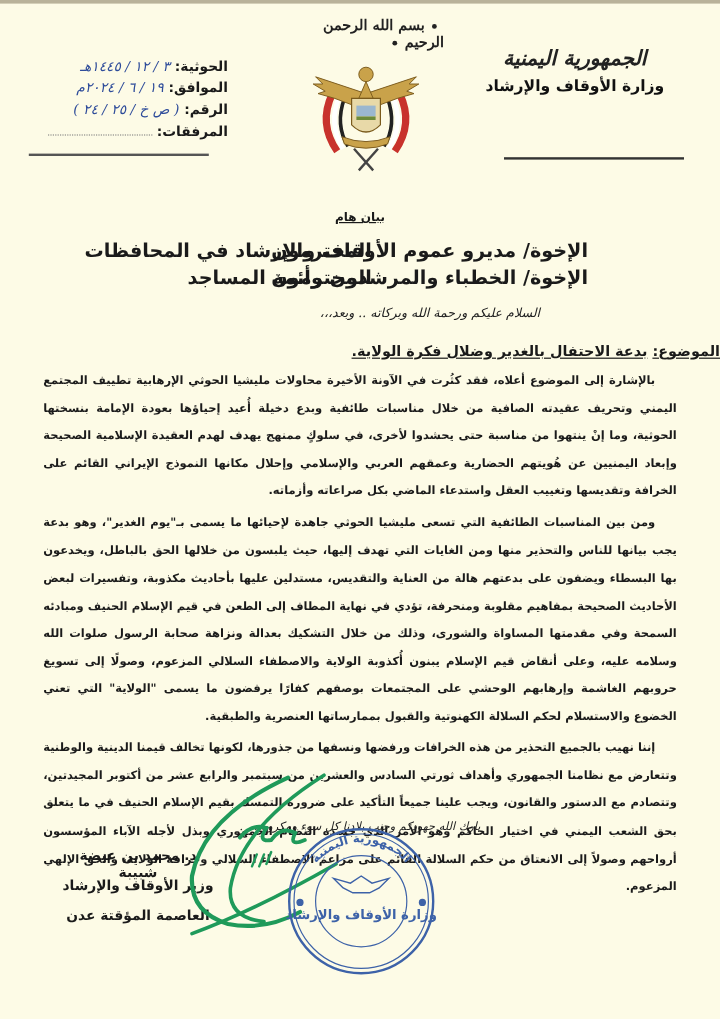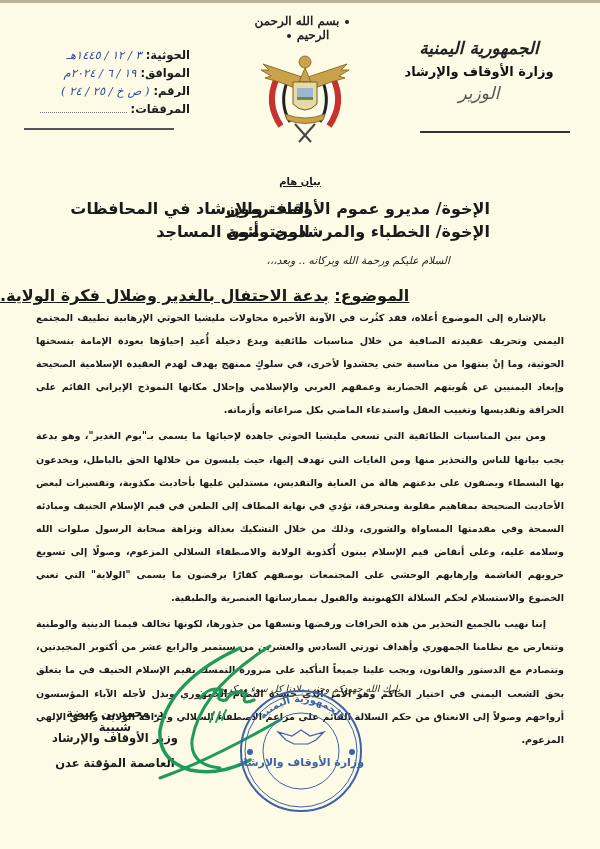--- a/index.html
+++ b/index.html
@@ -14,21 +14,21 @@
   .top-edge { position: absolute; left: 0; right: 0; top: 0; height: 3px; background: #b9b29a; }
 
   
   .hdr-right { position: absolute; right: 36px; top: 38px; width: 170px; text-align: center; direction: rtl; }
   .hdr-right .rep { font-family: "DejaVu Serif", serif; font-size: 17px; font-weight: bold; font-style: italic; letter-spacing: -0.5px; color: #222; }
   .hdr-right .min { font-size: 13px; font-weight: bold; margin-top: 6px; color: #111; }
   .hdr-right .minister { font-family: "DejaVu Serif", serif; font-size: 17px; color: #555; margin-top: 4px; font-style: italic; }
   .hdr-line-right { position: absolute; right: 30px; top: 131px; width: 150px; height: 2px; background: #333; }
 
   
-  .hdr-center { position: absolute; left: 240px; top: 14px; width: 130px; text-align: center; }
+  .hdr-center { position: absolute; left: 240px; top: 14px; width: 130px; }
   .basmala { font-family: "DejaVu Serif", serif; font-size: 12px; font-weight: bold; direction: rtl; color: #222; letter-spacing: -0.5px; }
   .basmala .dot { display: inline-block; width: 4px; height: 4px; background: #222; border-radius: 50%; vertical-align: middle; margin: 0 6px; }
   .emblem { width: 100px; height: 96px; margin: 6px auto 0; display: block; }
 
   
   .hdr-left { position: absolute; left: 40px; top: 46px; width: 150px; direction: rtl; font-size: 11.5px; font-weight: bold; }
   .hdr-left .row { display: flex; align-items: center; height: 18px; }
   .hdr-left .lbl { white-space: nowrap; }
   .hdr-left .val { font-family: "DejaVu Serif", serif; font-weight: normal; color: #2e4c9a; font-style: italic; margin-right: 4px; white-space: nowrap; }
   .hdr-left .dots { flex: 1; border-bottom: 1px dotted #777; height: 8px; margin-right: 4px; }
@@ -38,21 +38,21 @@
   .stmt-title { position: absolute; left: 0; right: 0; top: 176px; text-align: center; font-size: 10px; font-weight: bold; text-decoration: underline; direction: rtl; }
 
   .addr { position: absolute; direction: rtl; font-size: 16px; font-weight: bold; }
   .addr1 { right: 110px; top: 199px; }
   .addr2 { right: 110px; top: 222px; }
   .resp1 { left: 226px; top: 199px; }
   .resp2 { left: 226px; top: 222px; }
 
   .greet { position: absolute; right: 150px; top: 254px; direction: rtl; font-family: "DejaVu Serif", serif; font-size: 10.5px; font-style: italic; color: #222; }
 
-  .subject { position: absolute; left: 0; right: 0; top: 286px; text-align: left; direction: rtl; font-size: 16px; font-weight: bold; }
+  .subject { position: absolute; left: 0; right: 0; top: 286px; text-align: right; direction: rtl; font-size: 12px; font-weight: bold; }
   .subject span { text-decoration: underline; }
 
   .body { position: absolute; left: 36px; right: 36px; top: 306px; direction: rtl; text-align: justify; font-size: 9.6px; line-height: 23.1px; font-weight: bold; color: #1b1b1b; }
   .body p { text-indent: 18px; text-align-last: right; }
   .body p + p { margin-top: 3px; }
 
   .closing { position: absolute; left: 0; right: 0; top: 683px; text-align: center; direction: rtl; font-family: "DejaVu Serif", serif; font-size: 9.5px; font-style: italic; color: #222; }
 
   .sign { position: absolute; left: 50px; width: 130px; text-align: center; direction: rtl; font-size: 11.5px; font-weight: bold; }
   .sign1 { top: 706px; }
@@ -64,21 +64,20 @@
 </style>
 </head>
 <body>
 
 <div class="page">
   <div class="top-edge"></div>
 
   <div class="hdr-right">
     <div class="rep">الجمهورية اليمنية</div>
     <div class="min">وزارة الأوقاف والإرشاد</div>
-    <div class="minister">الوزير</div>
   </div>
   <div class="hdr-line-right"></div>
 
   <div class="hdr-center">
     <div class="basmala">
       <span class="dot"></span><span>بسم الله الرحمن الرحيم</span><span class="dot"></span>
     </div>
     <svg class="emblem" viewBox="0 0 100 96">
 
       <path d="M22 30 Q10 55 26 78" stroke="#c8322c" stroke-width="6" fill="none"></path>

